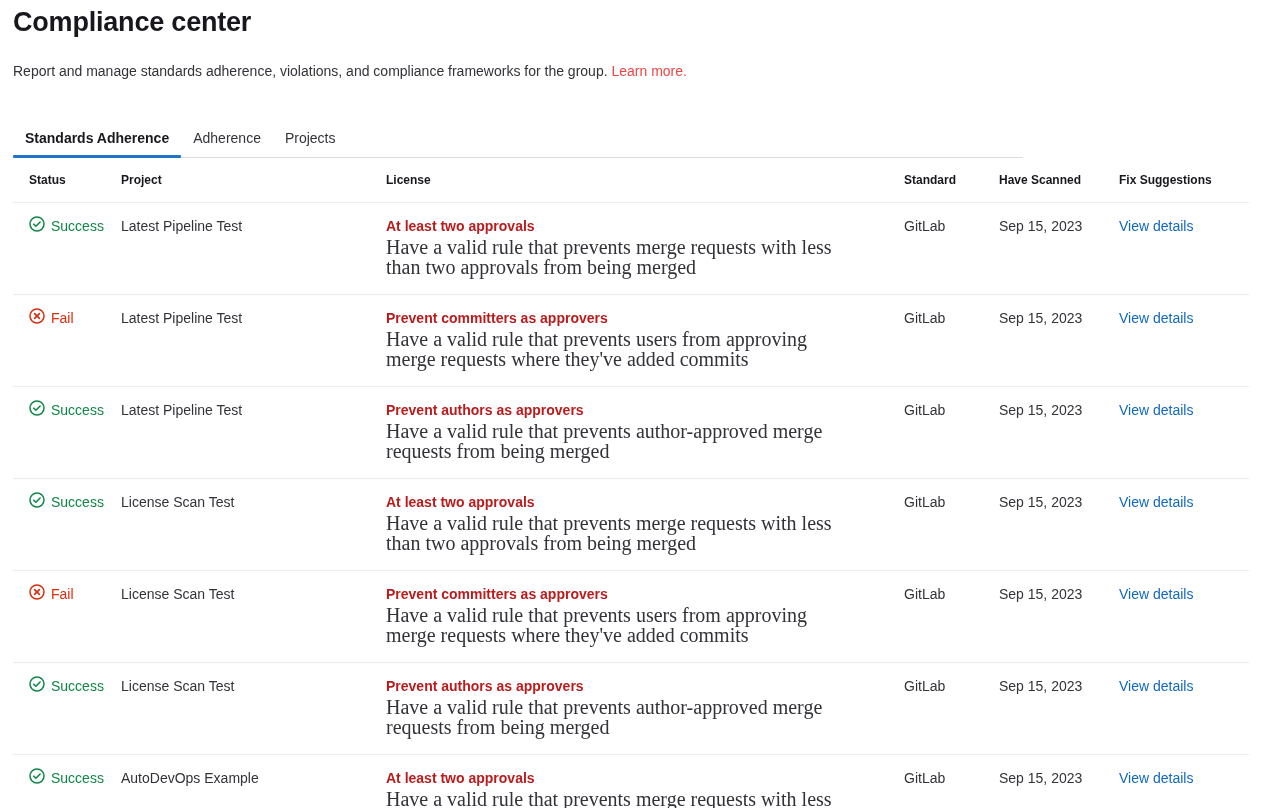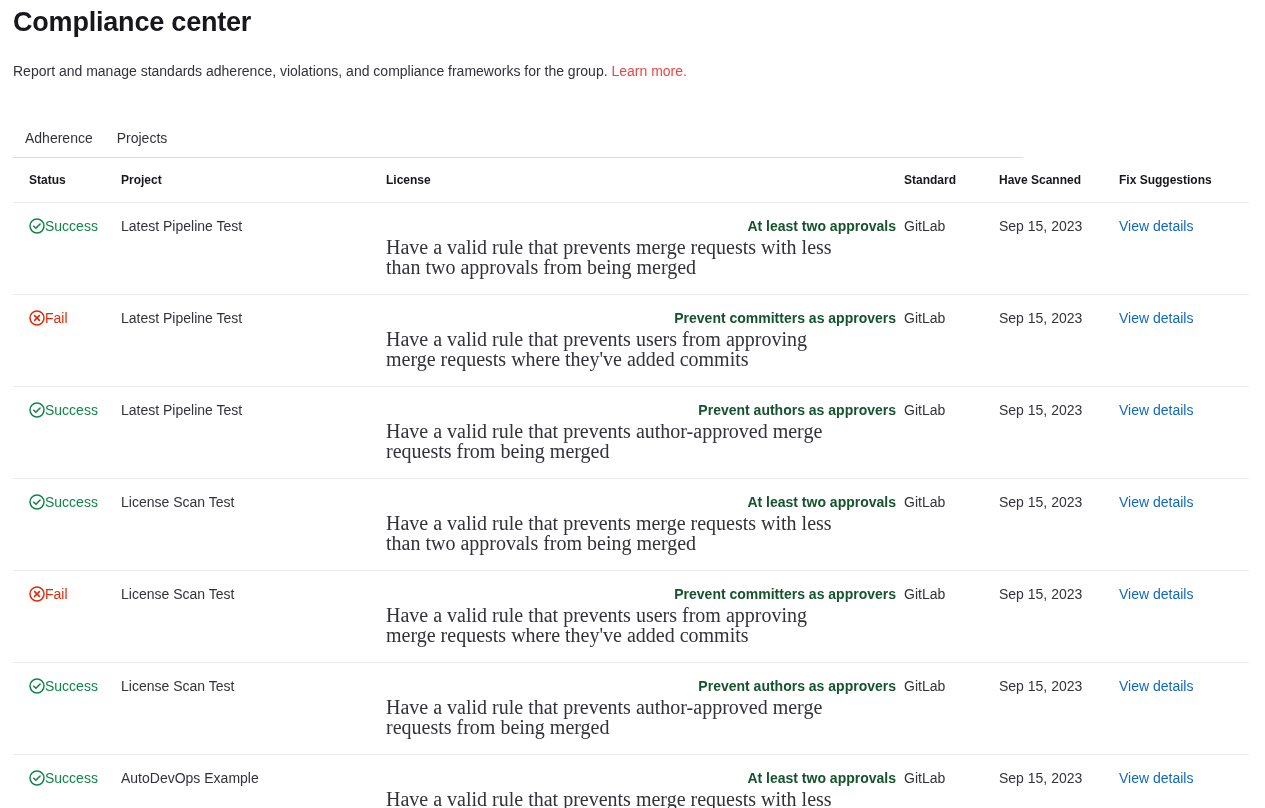--- a/index.html
+++ b/index.html
@@ -112,36 +112,35 @@
   .col-checks   { width: 518px; }
   .col-standard { width: 95px; }
   .col-scanned  { width: 120px; }
   .col-fix      { width: 130px; }
 
   th.col-status { padding-left: 16px !important; }
 
   
   .status-wrap {
     display: flex;
-    align-items: center;
+    gap: 6px;
     white-space: nowrap;
   }
   .status-icon { flex: 0 0 auto; display: block; }
   .status-label { font-size: 14px; line-height: 20px; }
   .status-success .status-label { color: #108548; }
   .status-fail .status-label { color: #dd2b0e; }
 
   
   .check-name {
     font-weight: bold;
-    color: #14532d;
+    color: #b91c1c;
     font-size: 14px;
     line-height: 20px;
     margin-bottom: 1px;
-    text-align: right;
   }
   .check-desc {
     font-size: 20px;
     line-height: 20px;
     color: #333238;
     max-width: 470px;
     font-family: Liberation Serif, serif;
   }
 
   .fix-link {
@@ -158,20 +157,21 @@
 
 <div class="page">
 
   <h1 class="page-title">Compliance center</h1>
 
   <p class="page-subtitle">
     <span>Report and manage standards adherence, violations, and compliance frameworks for the group. </span><a class="learn-more-link">Learn more.</a>
   </p>
 
   <div class="tabs-bar">
+    <button class="tab active">Standards Adherence</button>
     <button class="tab">Adherence</button>
     <button class="tab">Projects</button>
   </div>
 
   <table class="table">
     <thead>
       <tr>
         <th class="col-status">Status</th>
         <th class="col-project">Project</th>
         <th class="col-checks">License</th>

